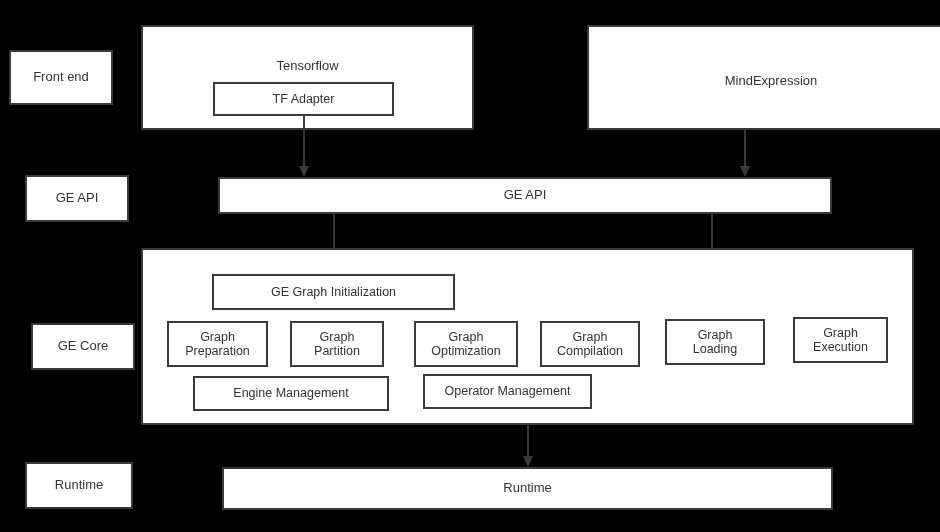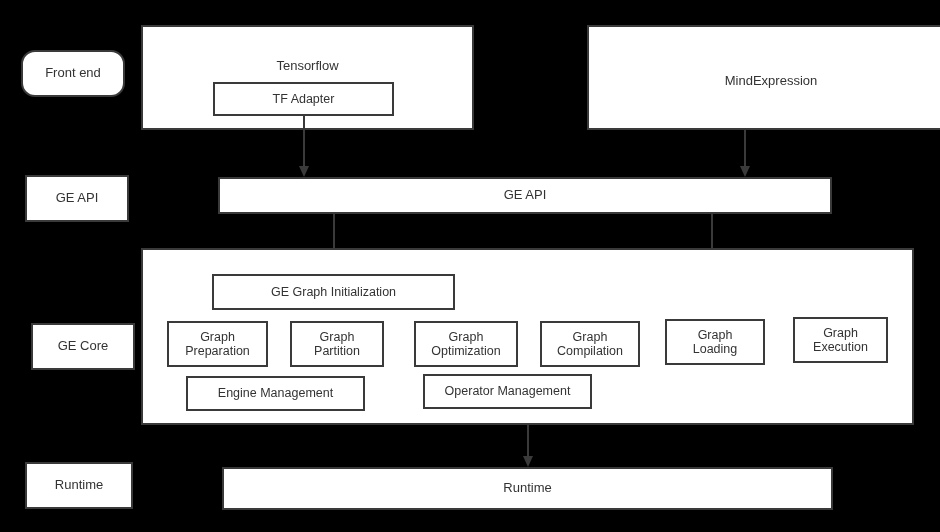--- a/index.html
+++ b/index.html
@@ -71,21 +71,21 @@
     border-left: 5px solid transparent;
     border-right: 5px solid transparent;
     border-top: 11px solid #3a3a3a;
   }
 </style>
 </head>
 <body>
 
 <div id="stage">
 
-  <div class="box layer-label" style="left:21px; top:50px; width:104px; height:47px;border-radius:14px;">Front end</div>
+  <div class="box layer-label" style="left:9px; top:50px; width:104px; height:55px;">Front end</div>
 
   <div class="box layer-label" style="left:25px; top:175px; width:104px; height:47px;">GE API</div>
 
   <div class="box layer-label" style="left:31px; top:323px; width:104px; height:47px;">GE Core</div>
 
   <div class="box layer-label" style="left:25px; top:462px; width:108px; height:47px;">Runtime</div>
 
   <div class="frame" style="left:141px; top:25px; width:333px; height:105px;">
     <div class="frame-title" style="top:31px;">Tensorflow</div>
   </div>
@@ -134,21 +134,21 @@
 
   <div class="box inner" style="left:540px; top:321px; width:100px; height:46px;">Graph
 Compilation</div>
 
   <div class="box inner" style="left:665px; top:319px; width:100px; height:46px;">Graph
 Loading</div>
 
   <div class="box inner" style="left:793px; top:317px; width:95px; height:46px;">Graph
 Execution</div>
 
-  <div class="box inner" style="left:186px; top:376px; width:179px; height:35px;">Engine Management</div>
+  <div class="box inner" style="left:193px; top:376px; width:196px; height:35px;">Engine Management</div>
 
   <div class="box inner" style="left:423px; top:374px; width:169px; height:35px;">Operator Management</div>
 
 
   <div class="arrow" style="left:527px; top:425px; height:45px;">
     <div class="shaft" style="height:31px;"></div>
     <div class="head" style="top:31px;"></div>
   </div>
 
   <div class="box bar" style="left:222px; top:467px; width:611px; height:43px;">Runtime</div>

